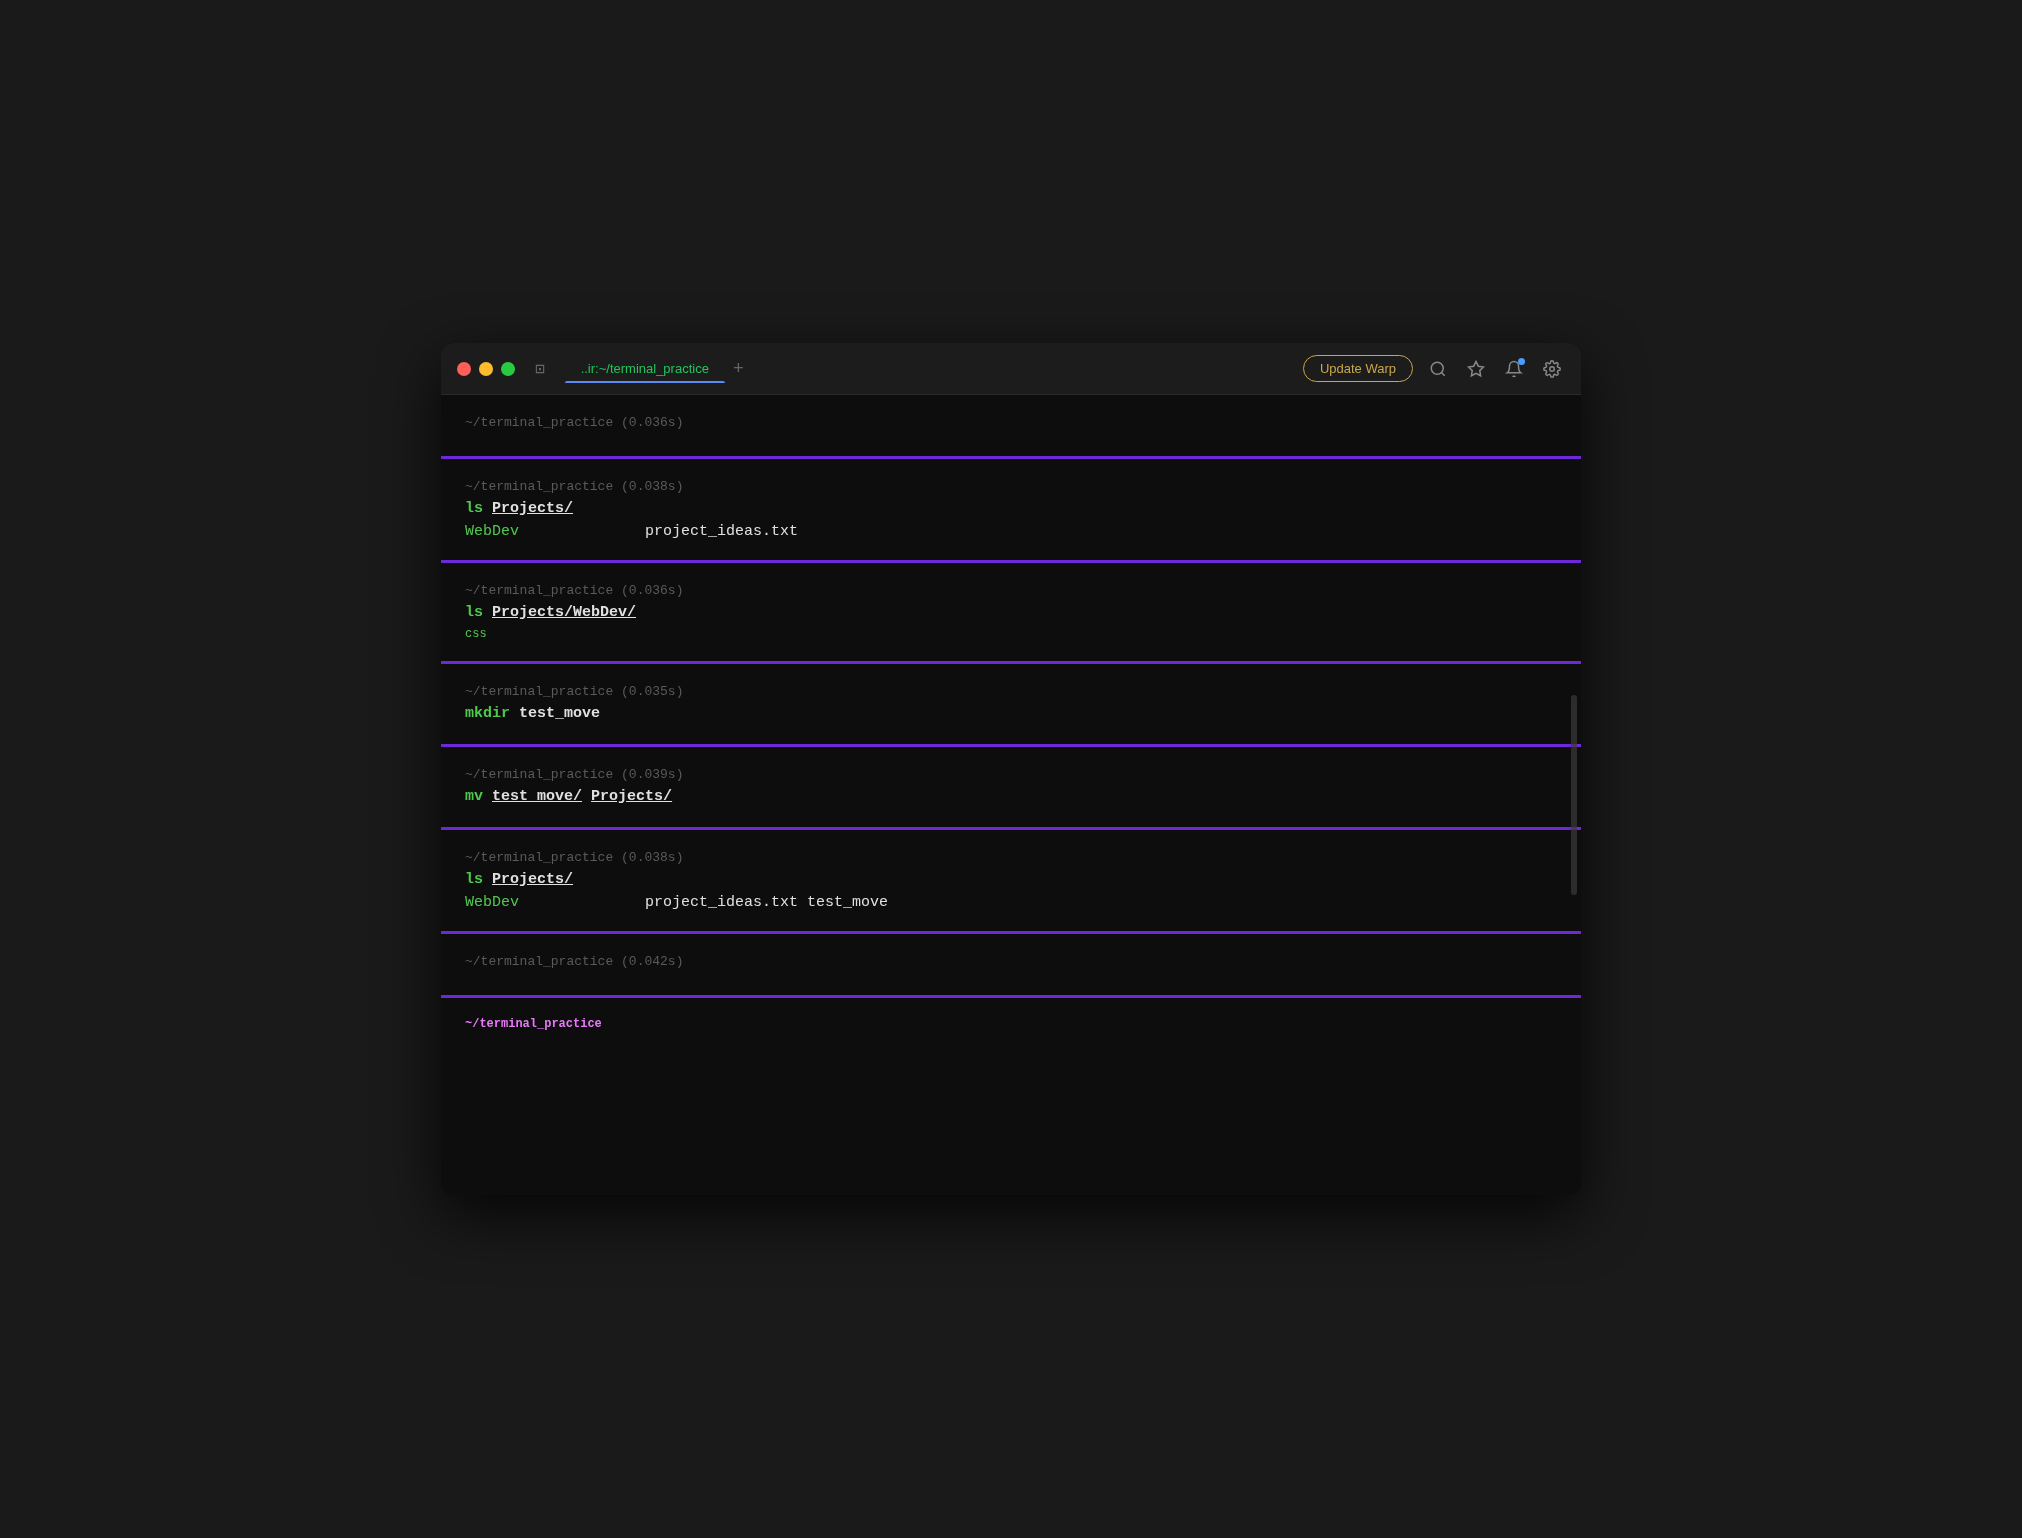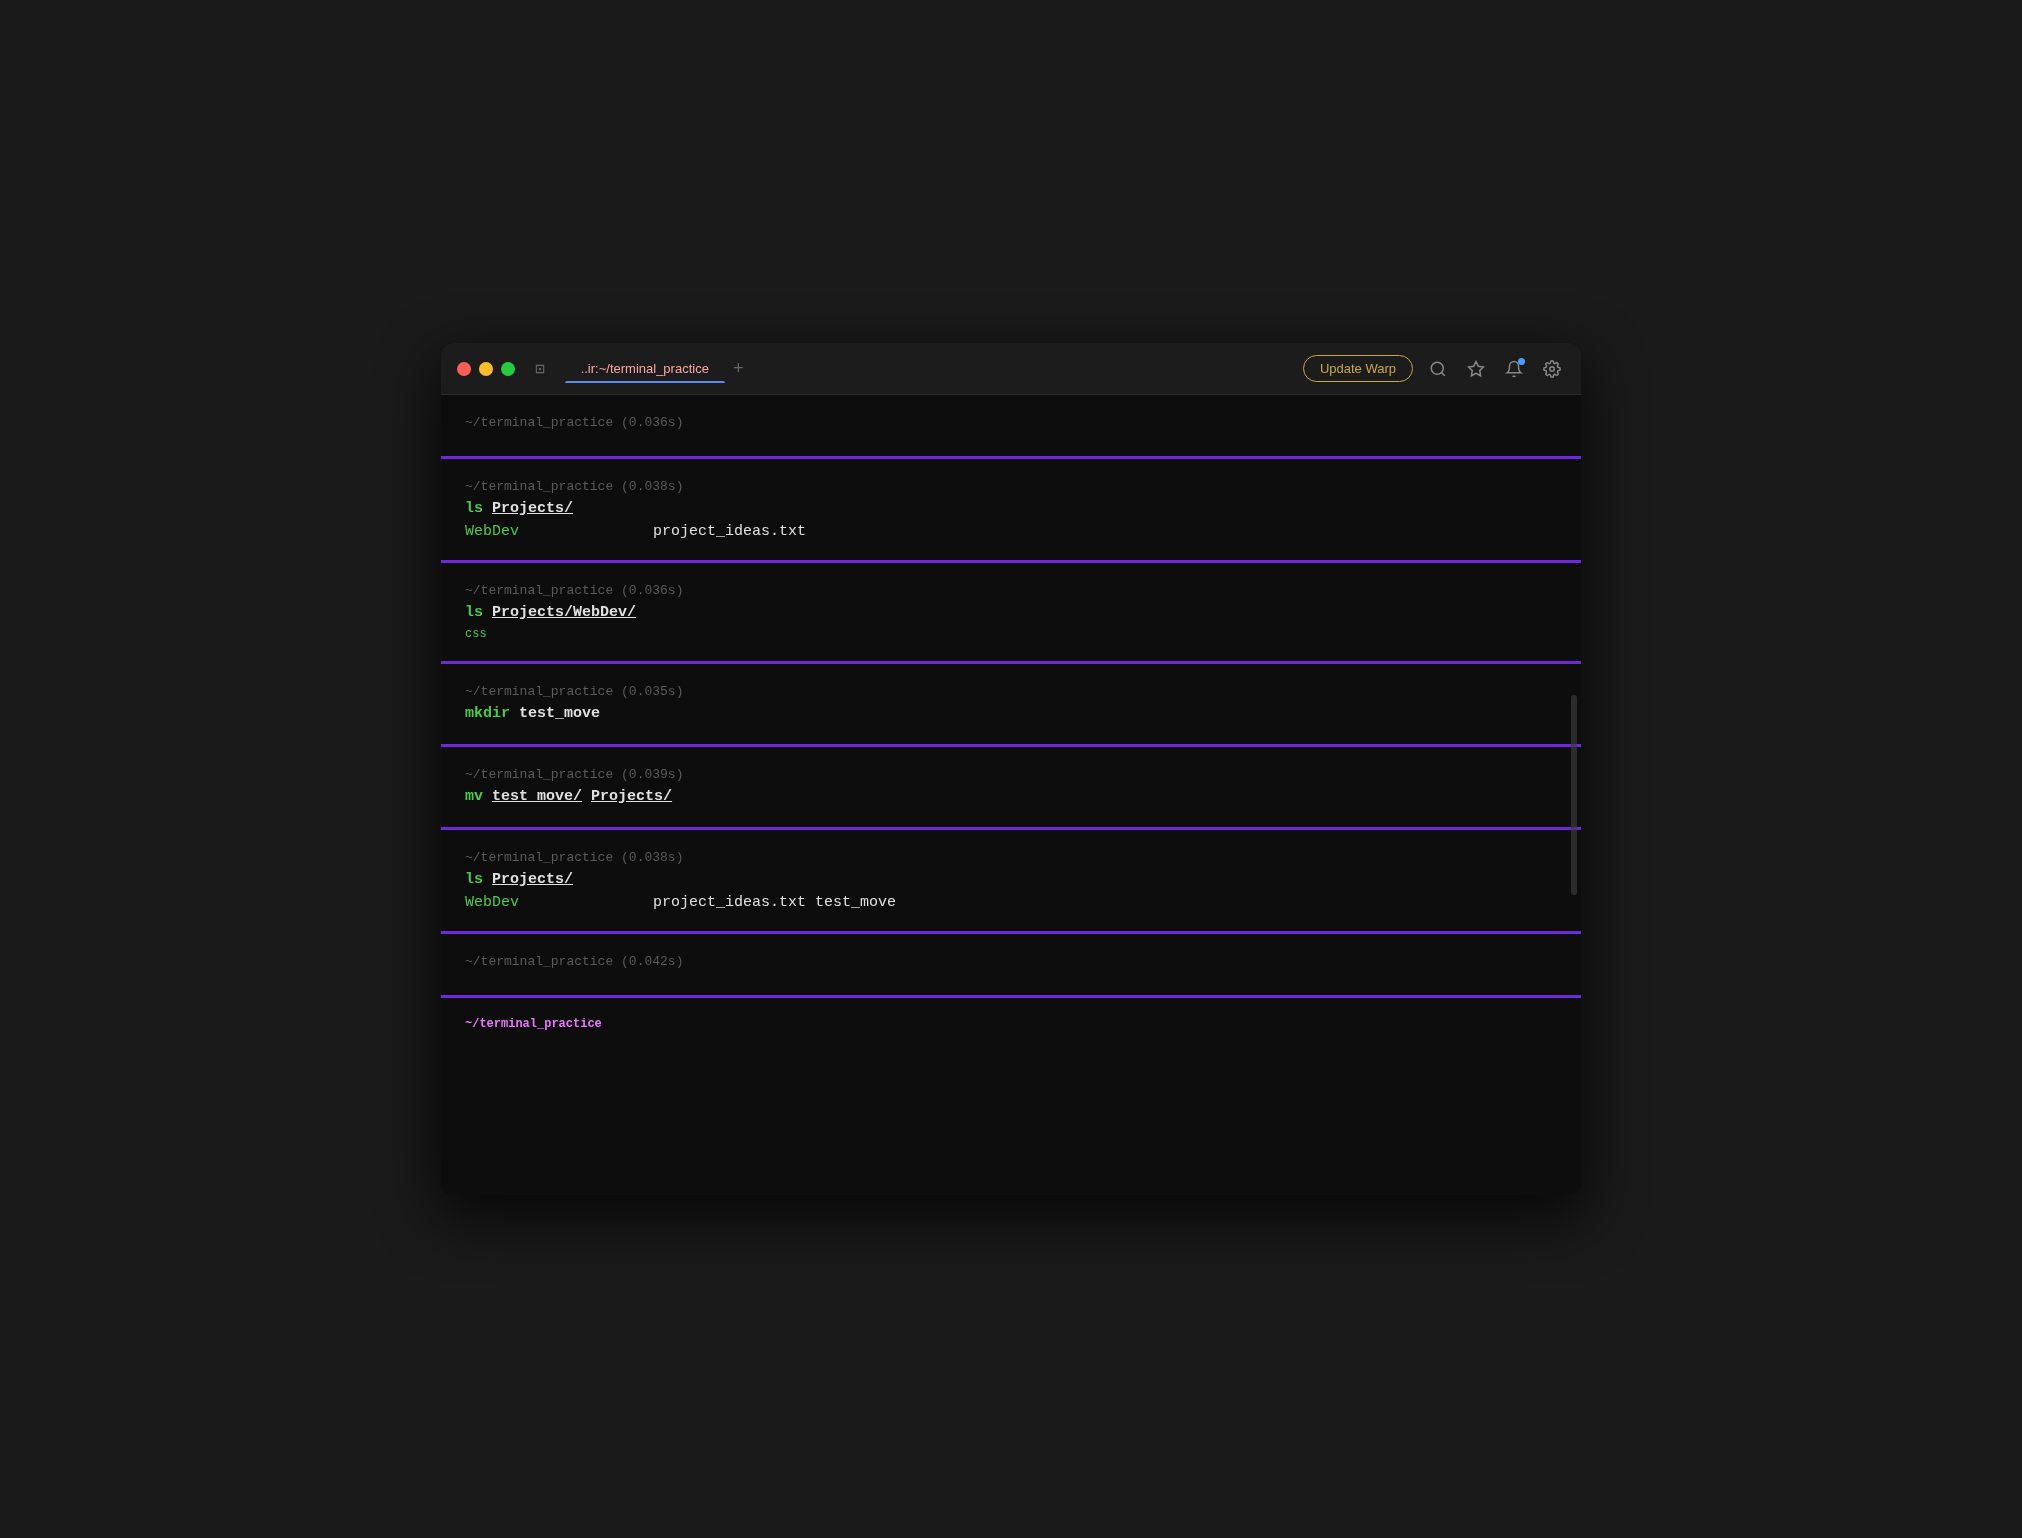--- a/index.html
+++ b/index.html
@@ -68,21 +68,21 @@
       padding: 6px 16px;
       border-radius: 8px 8px 0 0;
       color: #ccc;
       font-size: 13px;
       font-family: -apple-system, BlinkMacSystemFont, sans-serif;
       cursor: pointer;
       position: relative;
     }
 
     .tab.active {
-      color: #fca5a5;
+      color: #22c55e;
     }
 
     .tab.active::after {
       content: '';
       position: absolute;
       bottom: -1px;
       left: 0;
       right: 0;
       height: 2px;
       background: #5b8af5;
@@ -171,21 +171,21 @@
     .cmd-underline { text-decoration: underline; }
 
     .output-line {
       font-size: 12px;
       color: #4ec94e;
       margin-top: 6px;
     }
 
     .output-row {
       display: flex;
-      gap: 8px;
+      gap: 0;
       margin-top: 6px;
     }
 
     .output-col1 {
       color: #4ec94e;
       font-size: 15px;
       width: 180px;
     }
 
     .output-col2 {

